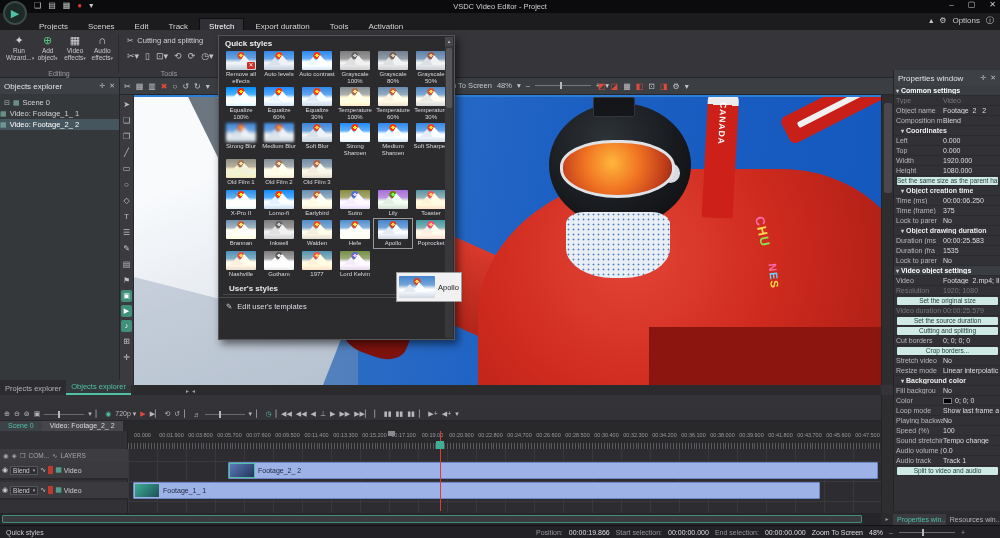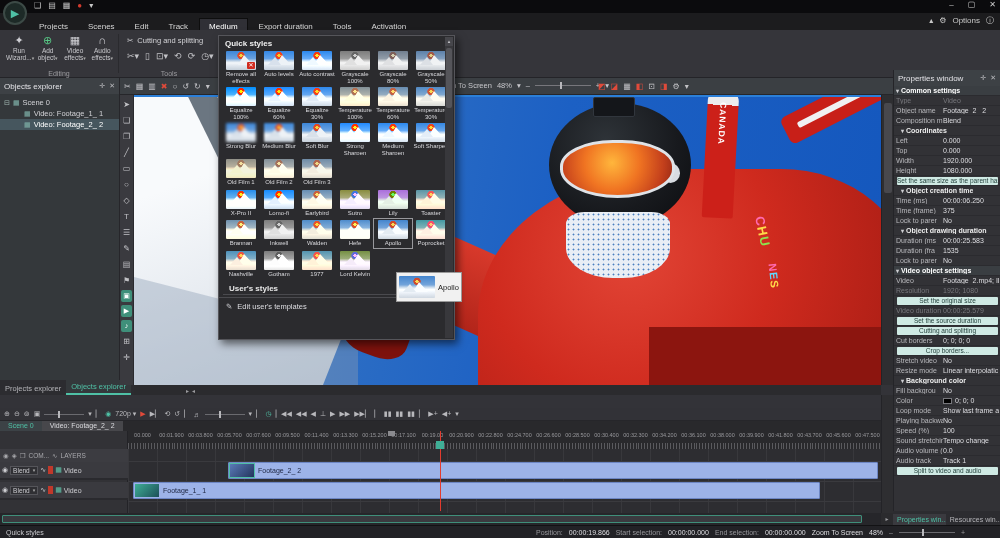--- a/index.html
+++ b/index.html
@@ -34,21 +34,21 @@
   
   .panel-hd{background:#3d4145;height:16px;display:flex;align-items:center;font-size:8px;color:#e2e2e6;padding:0 4px}
   .panel-hd .sp{flex:1}
   .hd-ic{font-size:7px;color:#b8b8bc;margin-left:4px}
   .oe{left:0;top:78px;width:120px;height:302px;background:#34383b;border-right:1px solid #26262a}
   .oe-tree{padding:3px 0;font-size:7.5px;color:#d2d2d6}
   .oe-row{display:flex;align-items:center;gap:3px;height:11px;padding-left:4px;white-space:nowrap;overflow:hidden}
   .oe-row.f-selected{background:#46565e;color:#fff}
   .oe-exp{font-size:7px;color:#9fb5b0}
   .oe-film{font-size:7px;color:#7fb0a8}
-  .oe-ind{padding-left:24px}
+  .oe-ind{padding-left:0}
   .ltabs{left:0;top:380px;width:134px;height:15px;background:#2c2c30;display:flex;font-size:7.5px;align-items:flex-end}
   .ltab{padding:2px 5px;color:#b4b4b8;white-space:nowrap}
   .ltab.f-active{color:#4fc1a6;border-bottom:2px solid #4fc1a6;background:#34383b}
   
   .strip{left:120px;top:95px;width:14px;height:290px;background:#3a3a3f;border-right:1px solid #2a2a2e;display:flex;flex-direction:column;align-items:center;padding-top:2px;gap:1px}
   .sic{width:12px;height:15px;font-size:8px;line-height:15px;text-align:center;color:#c2c2c6}
   .sic.f-teal{background:#3f8f7a;color:#fff;height:12px;line-height:12px;width:11px;border-radius:2px;margin:1px 0;font-size:7px}
   
   .pvtb{left:120px;top:78px;width:773px;height:17px;background:#3b3f43;border-bottom:1px solid #26262a;display:flex;align-items:center;font-size:8px}
   .pvtb-left{display:flex;gap:5px;padding-left:4px}
@@ -168,41 +168,42 @@
 <div id="app">
 
   <div class="abs titlebar">
     <div class="abs tb-icons">
       <span>❑</span>
       <span>▤</span>
       <span>▦</span>
       <span class="rec">●</span>
       <span>▾</span>
     </div>
+    <div class="abs tb-title">VSDC Video Editor - Project</div>
     <div class="abs tb-win">
       <span>–</span>
       <span>▢</span>
       <span>✕</span>
     </div>
   </div>
   <div class="abs logo">
       <span>▶</span>
     </div>
 
   <div class="abs menubar">
 
       <span class="mitem">Projects</span>
 
       <span class="mitem">Scenes</span>
 
       <span class="mitem">Edit</span>
 
       <span class="mitem">Track</span>
 
-      <span class="mitem f-active">Medium</span>
+      <span class="mitem f-active">Stretch</span>
 
       <span class="mitem">Export duration</span>
 
       <span class="mitem">Tools</span>
 
       <span class="mitem">Activation</span>
     </div>
   <div class="abs menu-right">
     <span>▴</span>
     <span>⚙</span>

